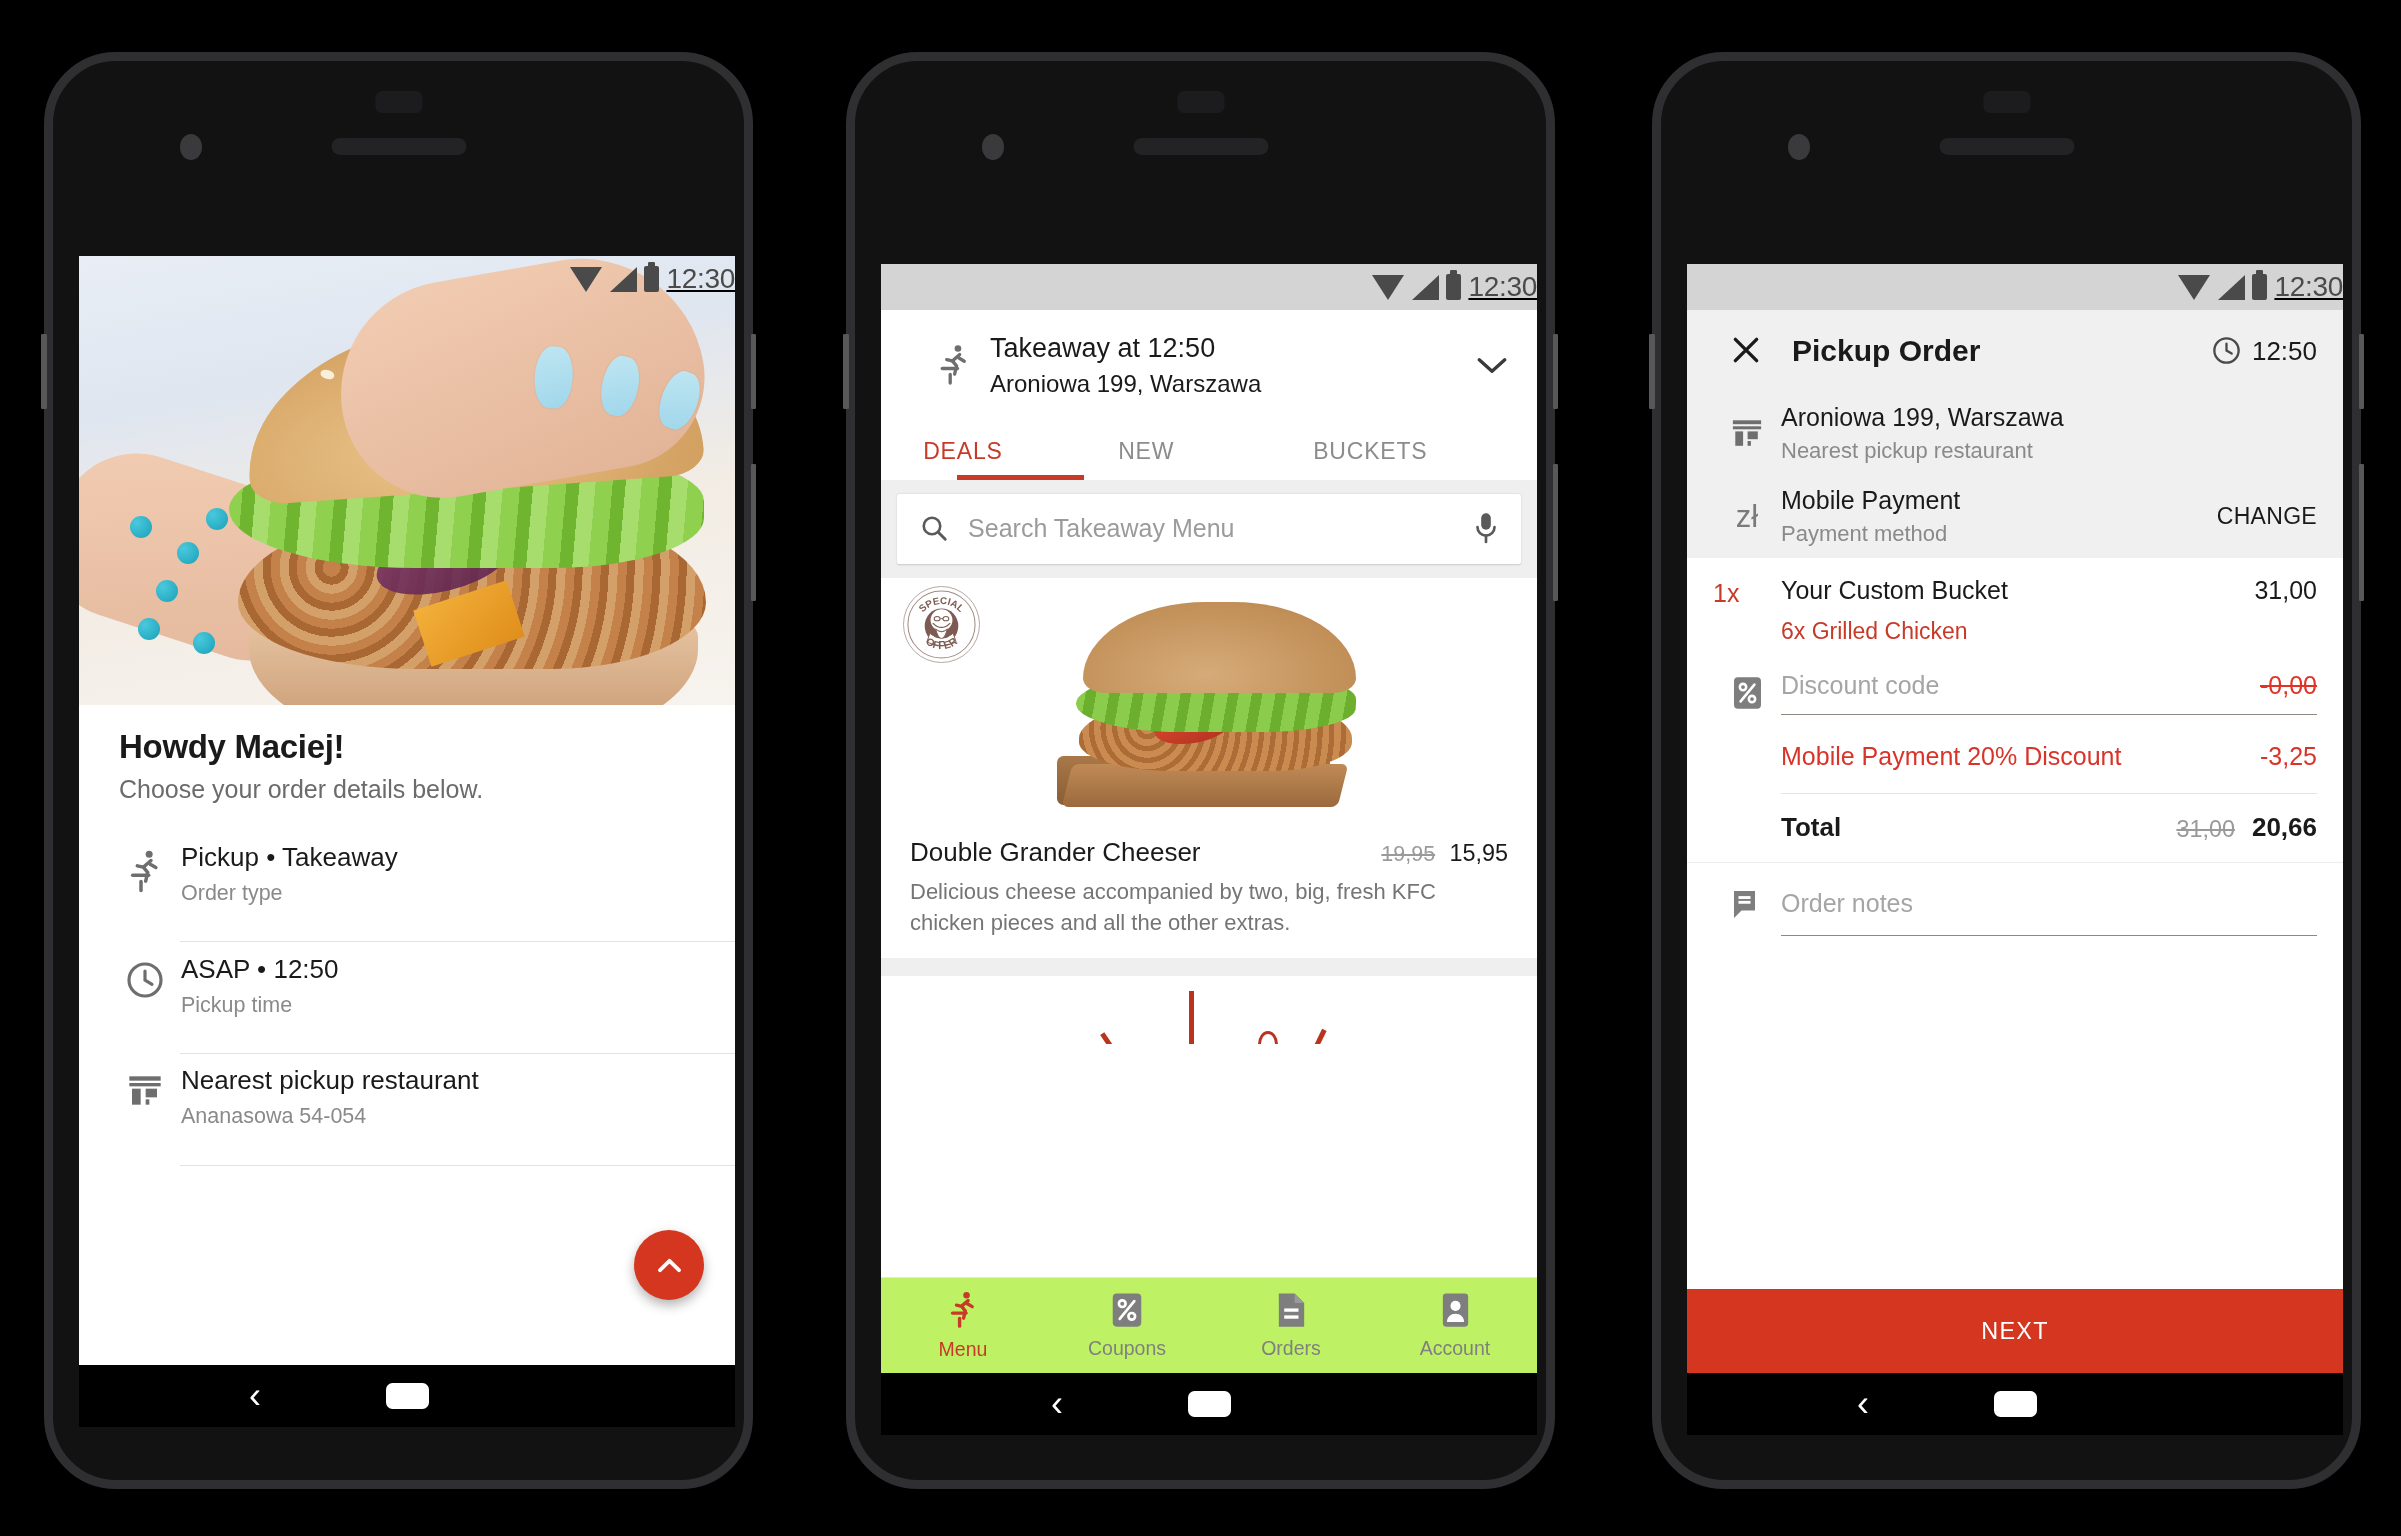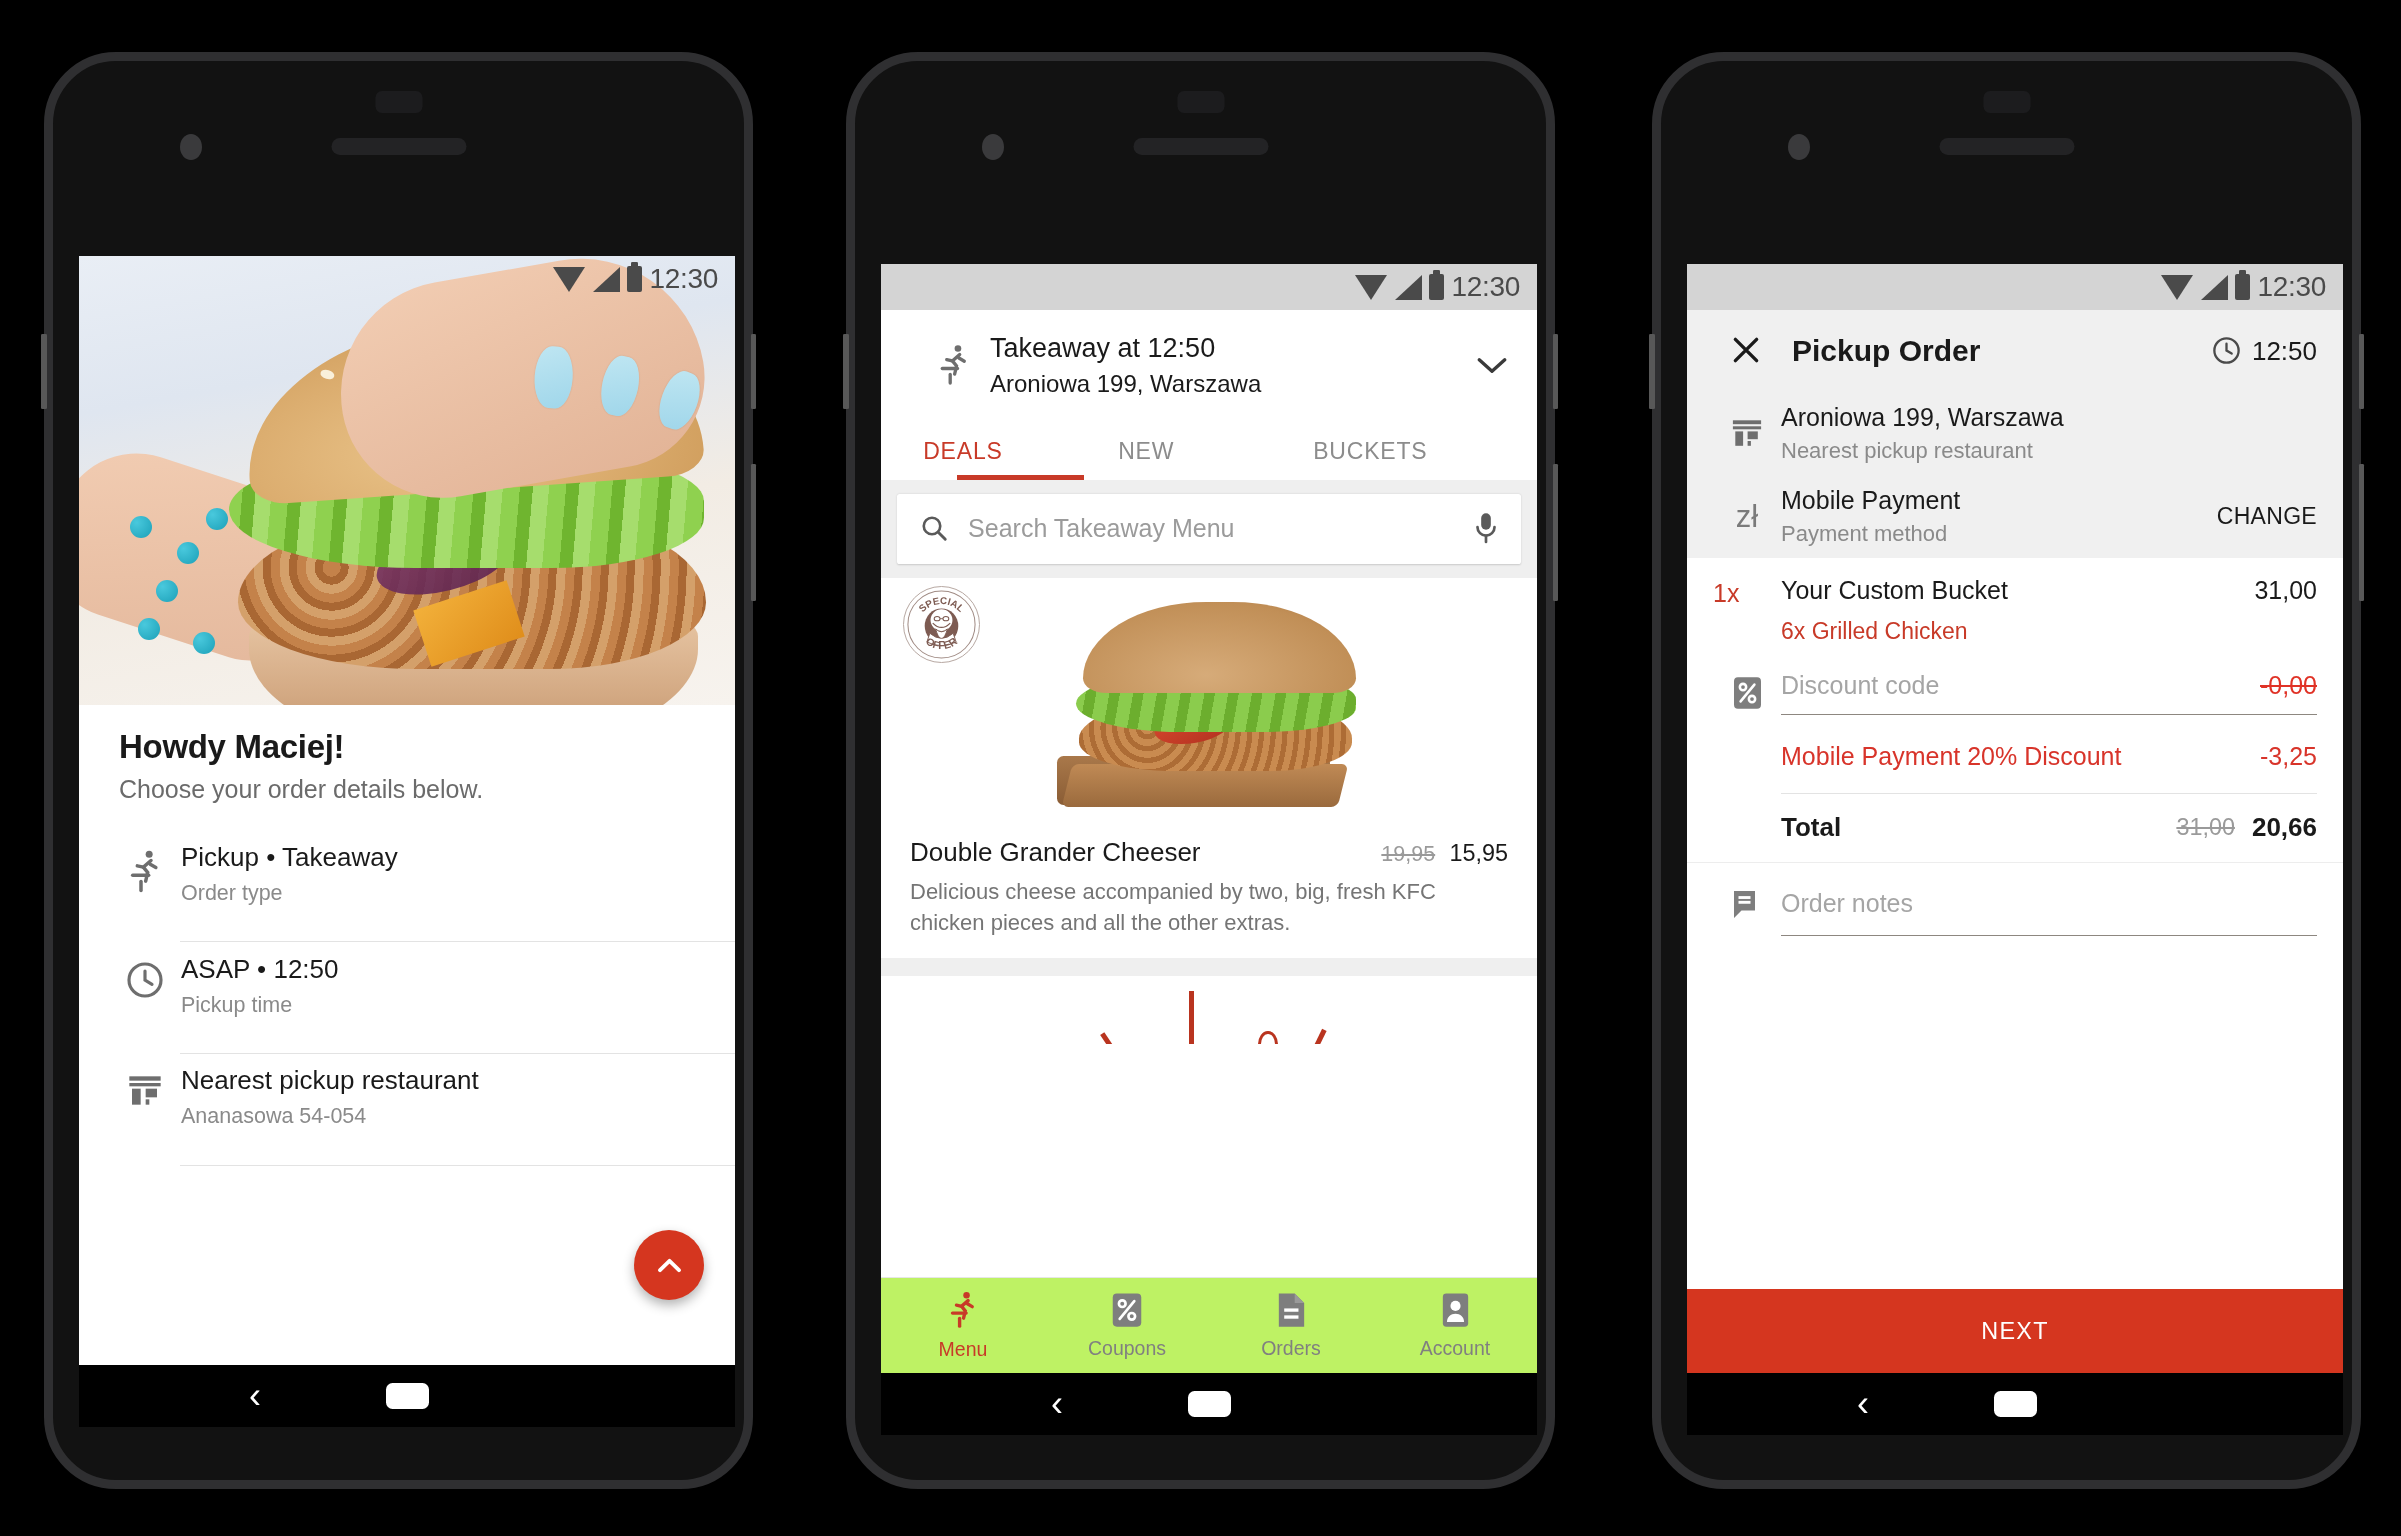--- a/index.html
+++ b/index.html
@@ -60,21 +60,21 @@
   .screen {
     position: absolute; left: 26px; top: 195px;
     width: 656px; height: 1171px;
     background: #fff; overflow: hidden;
   }
   #phone2 .screen, #phone3 .screen { top: 203px; }
 
   
   .statusbar {
     height: 46px; display: flex; align-items: center; justify-content: flex-end;
-    padding-right: 17px; gap: 7.8px;
+    gap: 7.8px; text-decoration: underline;
   }
   .sb-grey { background: #d4d4d4; }
   .sb-over { background: transparent; position: absolute; top:0; left:0; right:0; z-index:5;}
   .sb-time { font-size: 28px; color: #4a4a4a; letter-spacing: -0.3px; font-family:"Liberation Sans", sans-serif;}
   .ico-wifi { width: 0; height: 0; border-left: 16.3px solid transparent; border-right: 16.3px solid transparent; border-top: 25px solid #4a4a4a; }
   .ico-sig  { width: 0; height: 0; border-left: 27px solid transparent; border-bottom: 25px solid #4a4a4a; }
   .ico-batt { width: 14.3px; height: 26px; background:#4a4a4a; border-radius:2px; position:relative;}
   .ico-batt:before { content:""; position:absolute; left:3.9px; top:-3.9px; width:6.5px; height:3.9px; background:#4a4a4a; border-radius:1.3px 1.3px 0 0;}
 
   
@@ -264,21 +264,21 @@
   .p3-disc .ic { width: 68px; flex:0 0 68px; display:flex; align-items:center; justify-content:center;}
   .p3-disc-field { flex:1; border-bottom: 1.3px solid #8d8780; padding-bottom: 14.3px; display:flex; align-items:baseline;}
   .p3-disc-ph { flex:1; font-size: 25px; color:#a5a5a5; }
   .p3-disc-val { font-size: 25px; color:#e03226; text-decoration: line-through; }
 
   .p3-mp { display:flex; align-items:baseline; padding: 27px 26px 0 94px; }
   .p3-mp-label { flex:1; font-size: 25px; color:#d8342a; }
   .p3-mp-val { font-size: 25px; color:#d8342a; }
 
   .p3-total-div { height:0.7px; background:#e3e3e3; margin: 22px 26px 0 94px; }
-  .p3-total { display:flex; align-items:center; padding: 18px 26px 19.5px 94px; }
+  .p3-total { display:flex; align-items:flex-end; padding: 18px 26px 19.5px 94px; }
   .p3-total-l { flex:1; font-size: 26px; font-weight: bold; color:#1a1a1a; }
   .p3-total-old { font-size: 23.4px; color:#9a9a9a; text-decoration: line-through; margin-right: 17px;}
   .p3-total-new { font-size: 26px; font-weight: bold; color:#1a1a1a; }
 
   .p3-notes { display:flex; align-items:center; padding: 9px 26px 0 26px; border-top:0.7px solid #ededed;}
   .p3-notes .ic { width: 68px; flex:0 0 68px; display:flex; align-items:center; justify-content:center;}
   .p3-notes-field { flex:1; border-bottom:1.3px solid #8d8780; padding: 17px 0 17px 0; }
   .p3-notes-ph { font-size: 25px; color:#a5a5a5; }
 
   .nextbtn {

